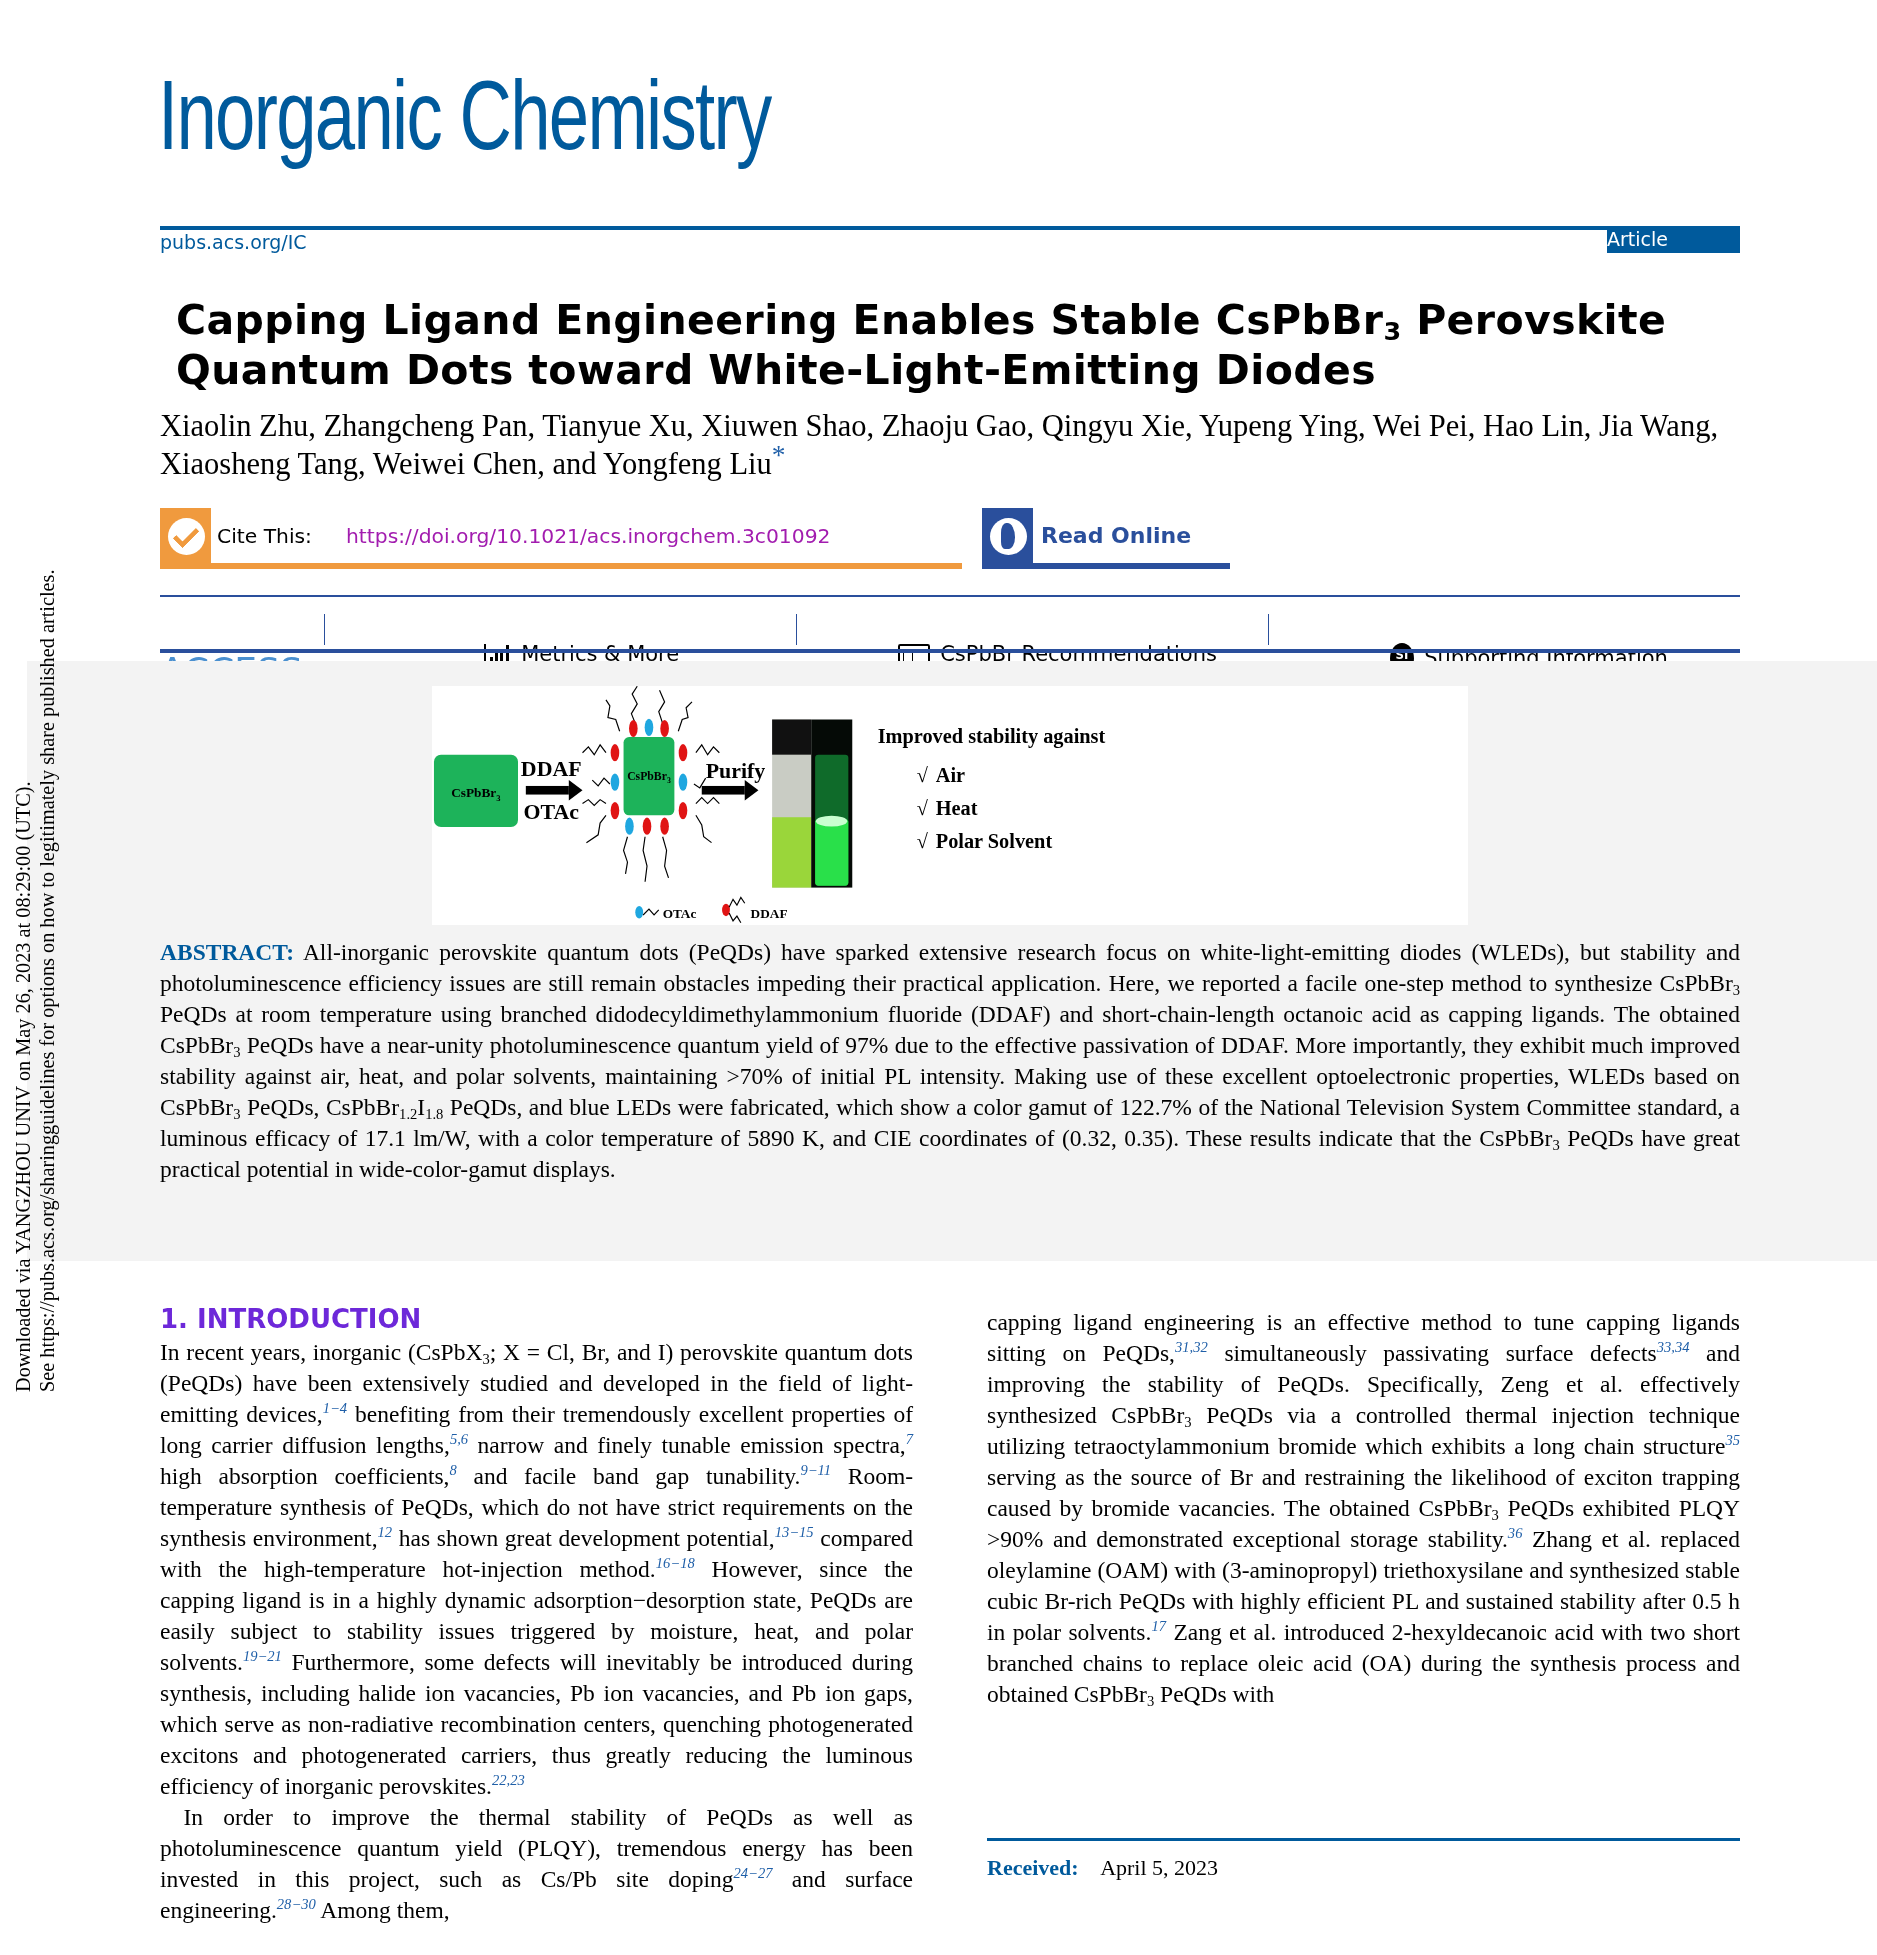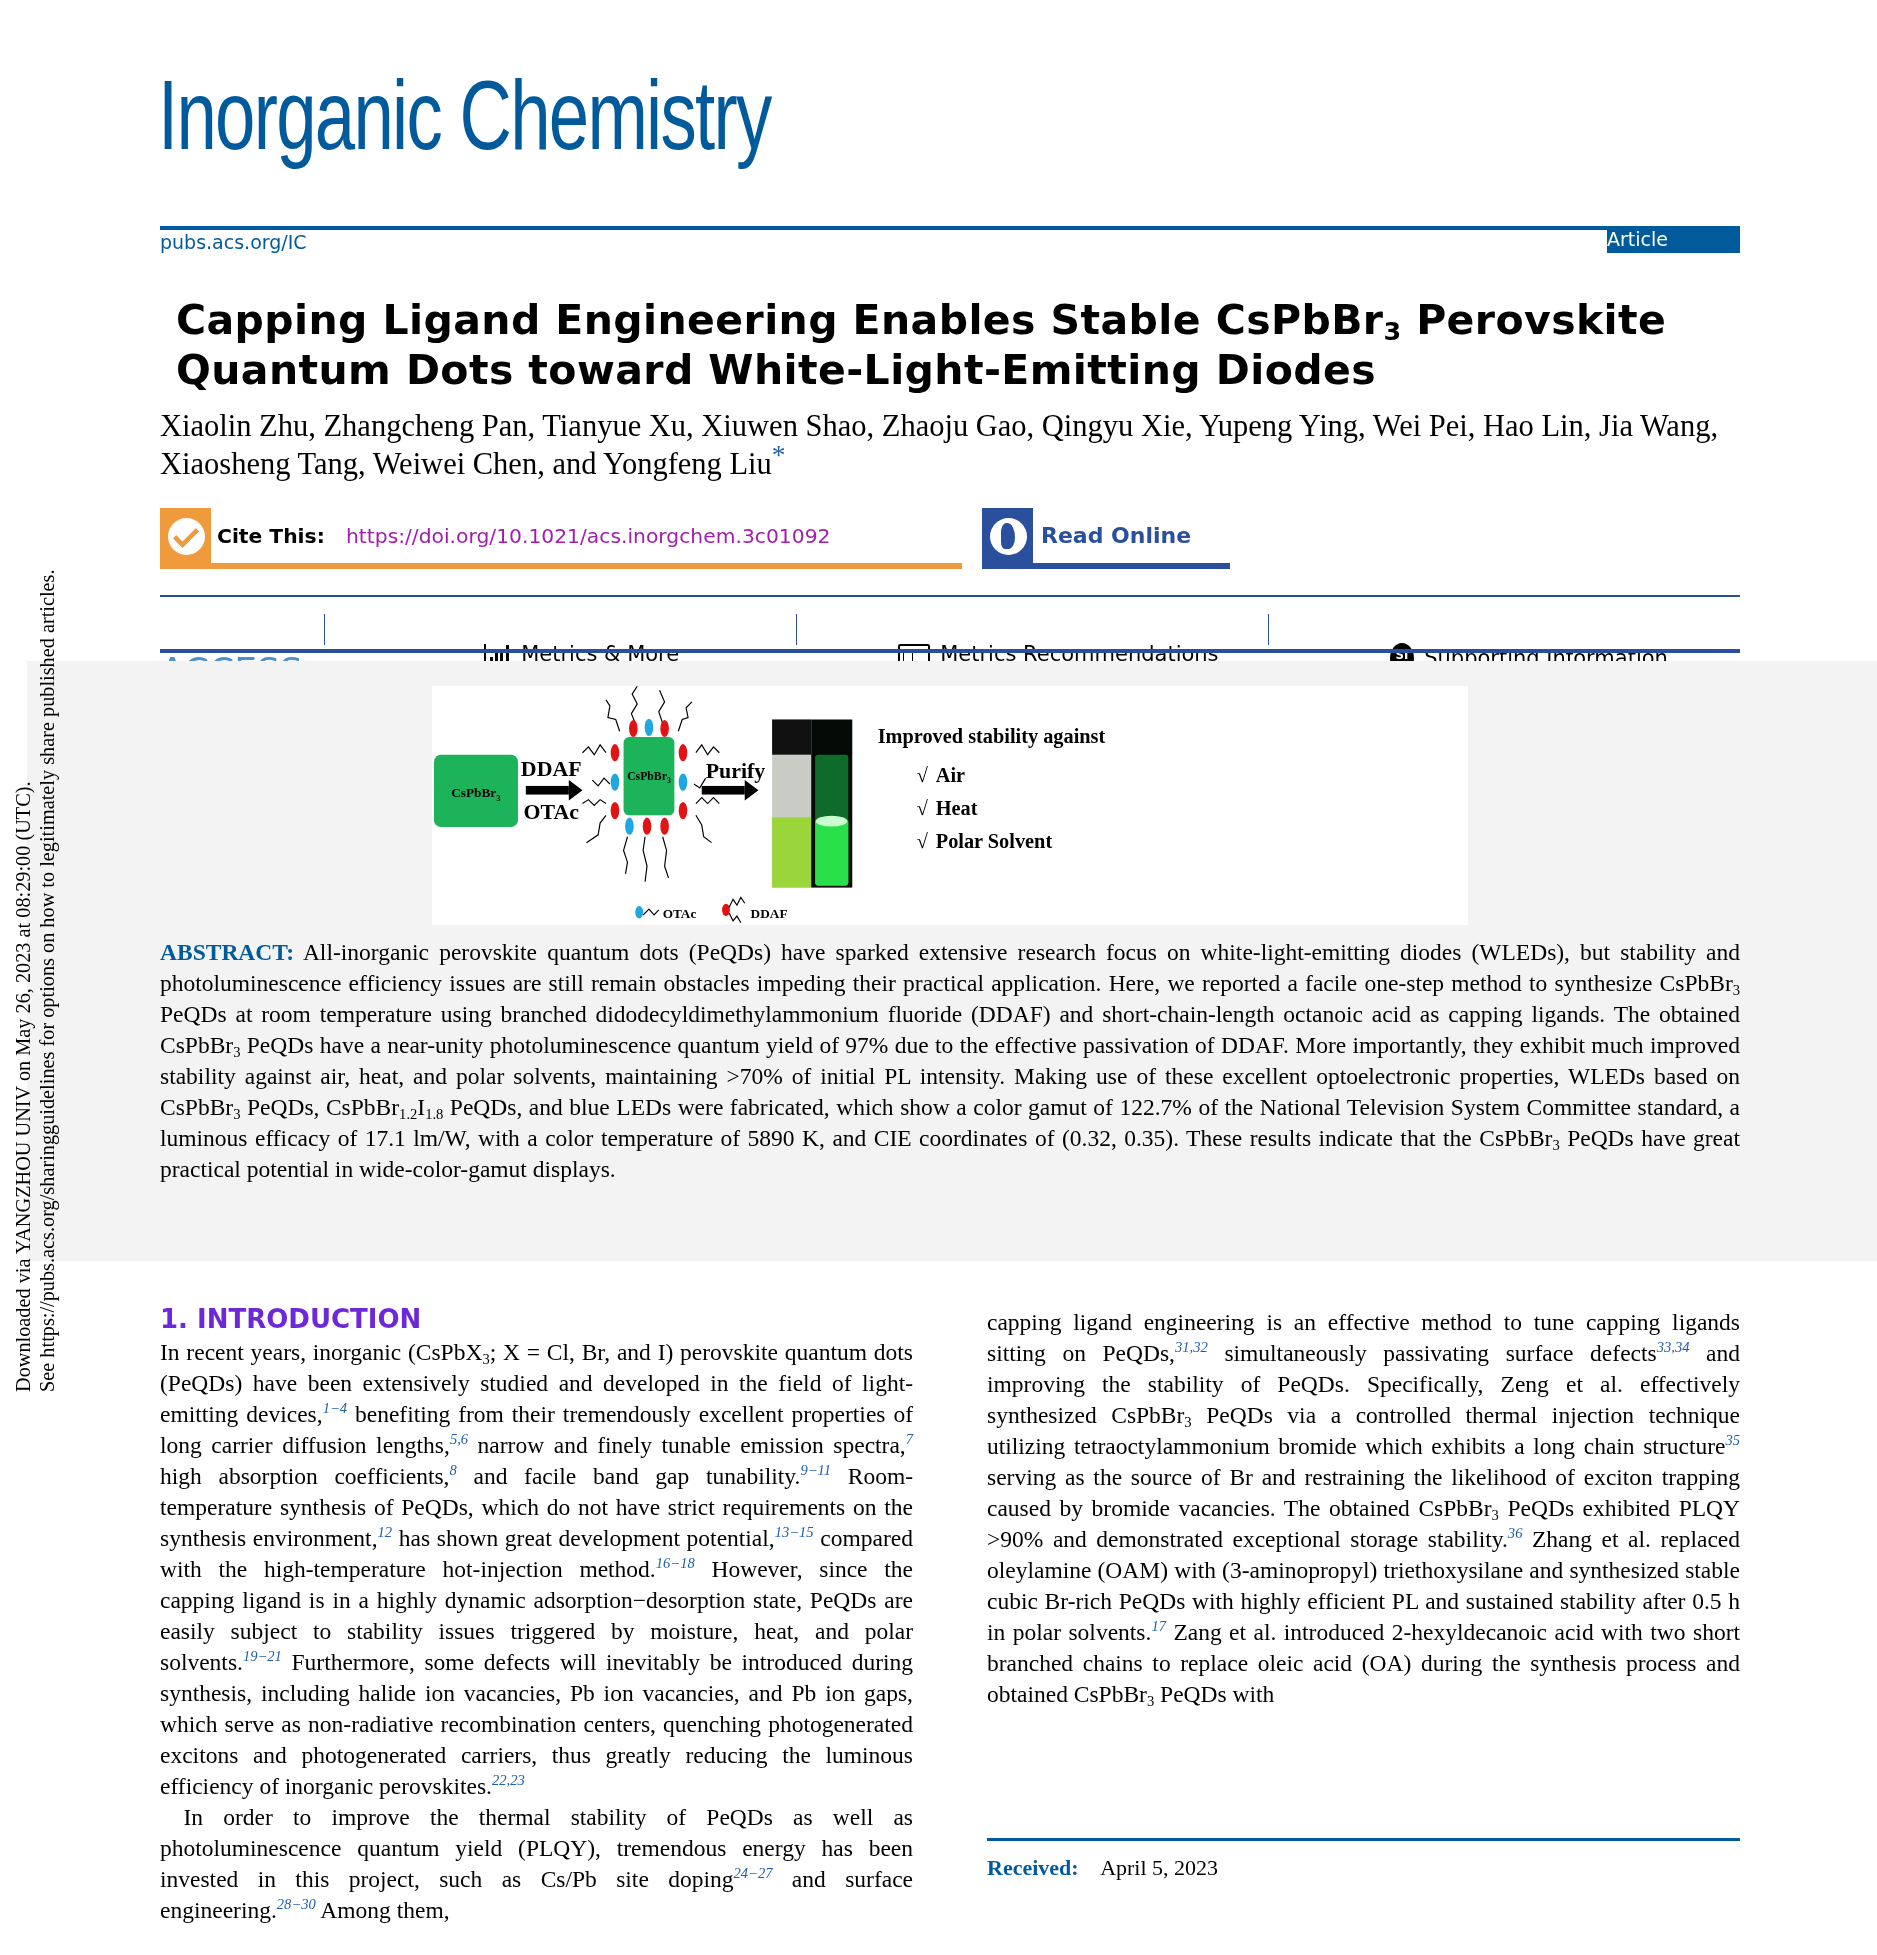--- a/index.html
+++ b/index.html
@@ -20,21 +20,21 @@
   #paper-title { left:160px; top:295px; width:1603px; font-size:41px; font-weight:bold; line-height:50px; letter-spacing:0.4px;margin-left:16px; }
   #authors { left:160px; top:407px; width:1603px; font-size:30.5px; line-height:38px; }
   #authors .star { color:#1f5fa8; font-size:0.9em; vertical-align:0.35em; line-height:0; }
 
   
   #cite-box { left:160px; top:508px; width:802px; height:61px; }
   #cite-box .bar-left { position:absolute; left:0; top:0; width:51px; height:61px; background:#f09a3e; }
   #cite-box .bar-bottom { position:absolute; left:0; top:55px; width:802px; height:5.9px; background:#f09a3e; }
   #cite-box .check { position:absolute; left:7.8px; top:9.8px; width:37px; height:37px; border-radius:50%; background:#fff; }
   #cite-box .check::after { content:""; position:absolute; left:11.7px; top:5.5px; width:9.4px; height:19px; border:solid #f09a3e; border-width:0 5.5px 5.5px 0; transform:rotate(45deg); border-radius:1.2px; }
-  #cite-label { position:absolute; left:57px; top:15.6px; font-size:20.3px; font-weight:bold; }
+  #cite-label { position:absolute; left:57px; top:15.6px; font-size:20.3px; font-weight:normal; }
   #cite-doi { position:absolute; left:186px; top:15.6px; font-size:20.3px; color:#a21caf; }
   #read-box { left:982px; top:508px; width:248px; height:61px; }
   #read-box .bar-left { position:absolute; left:0; top:0; width:51px; height:61px; background:#2a4f9c; }
   #read-box .bar-bottom { position:absolute; left:0; top:55px; width:248px; height:5.9px; background:#2a4f9c; }
   #read-box .globe { position:absolute; left:7.8px; top:9.8px; width:37px; height:37px; border-radius:50%; background:#fff; }
   #read-box .globe::after { content:""; position:absolute; left:11px; top:5.5px; width:14px; height:26px; background:#2a4f9c; border-radius:40% 60% 50% 30%; }
   #read-label { position:absolute; left:59px; top:15px; font-size:22px; font-weight:bold; color:#2a4f9c; }
 
   
   #access-rule-top { left:160px; top:595px; width:1580px; height:2.3px; background:#2a4f9c; }
@@ -101,21 +101,21 @@
 </div>
 
 <div id="access-rule-top" class="abs"></div>
 <div id="access-label" class="abs sans">ACCESS</div>
 <div class="access-sep" style="left:324px"></div>
 <div class="access-item sans" style="left:448px">
   <span class="ico metrics-ico"><span style="left:5.5px;height:7px"></span><span style="left:11px;height:11px"></span><span style="left:16.4px;height:15px"></span><span style="left:22px;height:19px"></span></span><span>Metrics &amp; More</span>
 </div>
 <div class="access-sep" style="left:796px"></div>
 <div class="access-item sans" style="left:862px">
-  <span class="ico recs-ico"></span><span>Metrics Recommendations</span>
+  <span class="ico recs-ico"></span><span>CsPbBr Recommendations</span>
 </div>
 <div class="access-sep" style="left:1268px"></div>
 <div class="access-item sans" style="left:1354px">
   <span class="ico si-ico">SI</span><span>Supporting Information</span>
 </div>
 <div id="access-rule-bottom" class="abs"></div>
 
 <div id="abstract-band" class="abs"></div>
 
 <div id="toc-graphic" class="abs">

